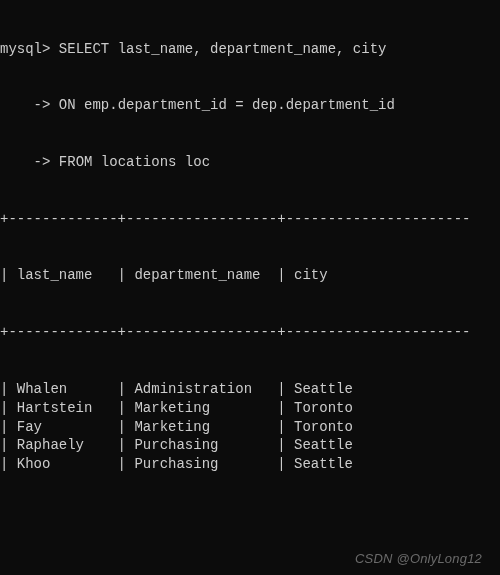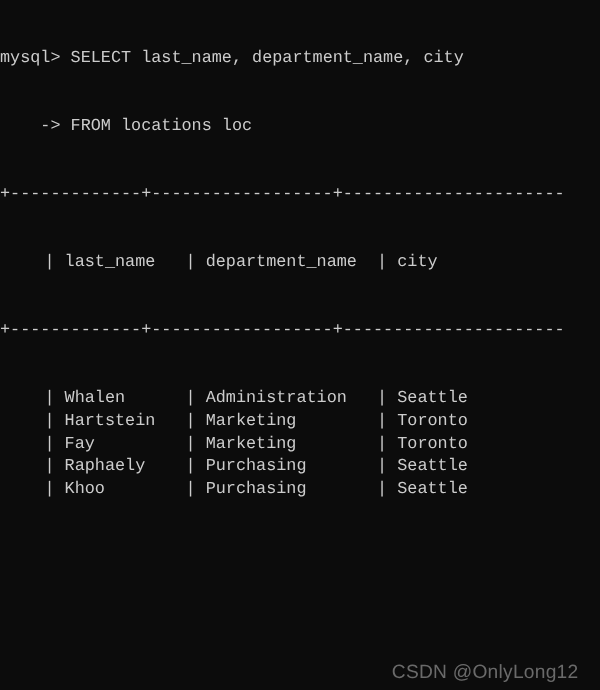--- a/index.html
+++ b/index.html
@@ -17,41 +17,42 @@
   .terminal {
     padding: 2px 0 0 0;
     white-space: pre;
     letter-spacing: 0px;
   }
   .prompt-line {
     white-space: pre;
   }
   .row-line {
     white-space: pre;
-    padding-left: 37px;
   }
   .sep-line {
     white-space: pre;
     color: #cccccc;
   }
   .watermark {
     position: absolute;
     right: 18px;
     top: 550px;
-    font-size: 16px;
+    font-size: 13px;
     color: #6a6a6a;
     font-family: Arial, sans-serif;
     letter-spacing: 0.2px;
+    font-style: italic;
   }
 </style>
 </head>
 <body>
 
 <div class="terminal">
   <div class="prompt-line"><span>mysql&gt;</span><span> SELECT last_name, department_name, city</span></div>
+  <div class="prompt-line"><span>    -&gt;</span><span> ON emp.department_id = dep.department_id</span></div>
   <div class="prompt-line"><span>    -&gt;</span><span> FROM locations loc</span></div>
   <div class="sep-line" id="sep-top">+-------------+------------------+----------------------</div>
   <div class="row-line" id="header-row">| last_name   | department_name  | city                </div>
   <div class="sep-line" id="sep-mid">+-------------+------------------+----------------------</div>
   <div id="rows-container"><div class="row-line">| Whalen      | Administration   | Seattle             </div><div class="row-line">| Hartstein   | Marketing        | Toronto             </div><div class="row-line">| Fay         | Marketing        | Toronto             </div><div class="row-line">| Raphaely    | Purchasing       | Seattle             </div><div class="row-line">| Khoo        | Purchasing       | Seattle             </div></div>
 </div>
 
 <div class="watermark">CSDN @OnlyLong12</div>
 
 </body></html>

